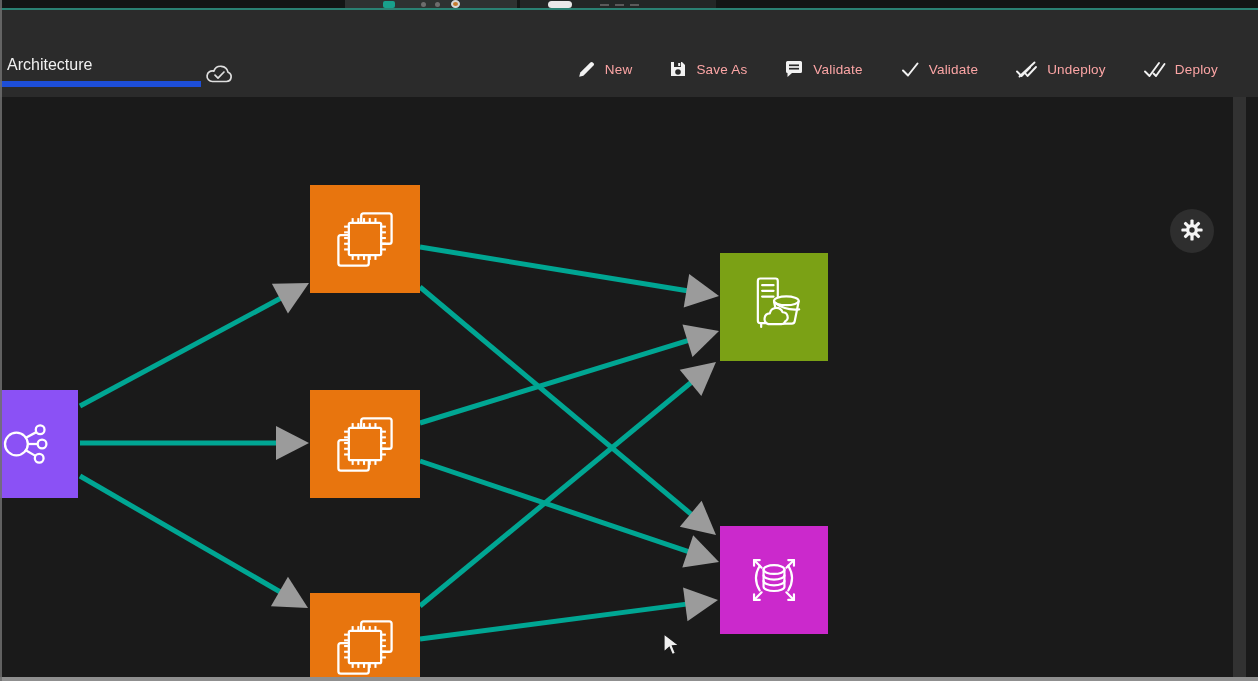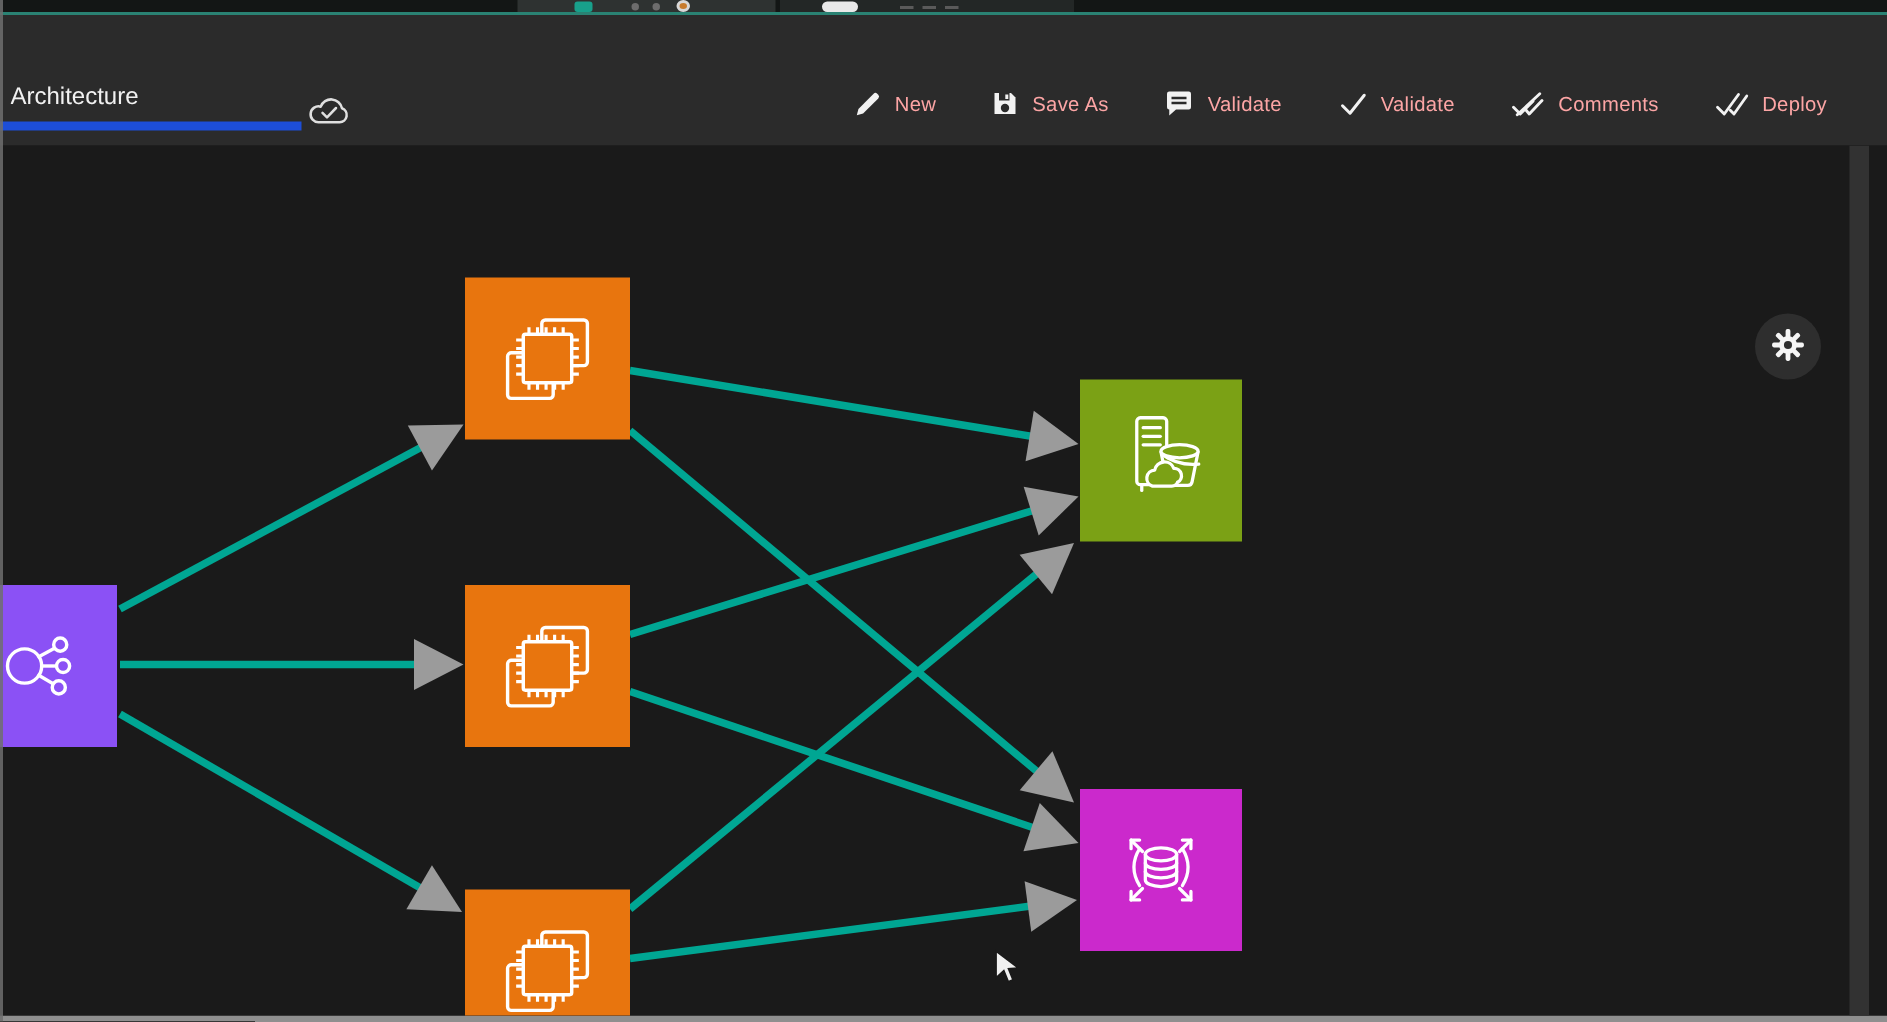--- a/index.html
+++ b/index.html
@@ -120,21 +120,21 @@
       </button>
 
       <button class="tb-btn">
         <span>
           <svg width="23" height="19" viewBox="0 0 23 19" fill="none" stroke="#f2f2f2" stroke-width="1.9" stroke-linecap="round" stroke-linejoin="round">
             <path d="M2 11.5 l4.5 4.5 L15 7.5"></path>
             <path d="M10 13 l2.5 3 L21 7"></path>
             <path d="M4.5 16.5 L19.5 2.5"></path>
           </svg>
         </span>
-        <span>Comments</span>
+        <span>Undeploy</span>
       </button>
 
       <button class="tb-btn">
         <span>
           <svg width="23" height="18" viewBox="0 0 23 18" fill="none" stroke="#f2f2f2" stroke-width="1.9" stroke-linecap="round" stroke-linejoin="round">
             <path d="M2 11.5 l4.5 4.5 L16 3"></path>
             <path d="M10.5 13.5 l2.5 2.5 L21.5 4"></path>
           </svg>
         </span>
         <span>Deploy</span>

